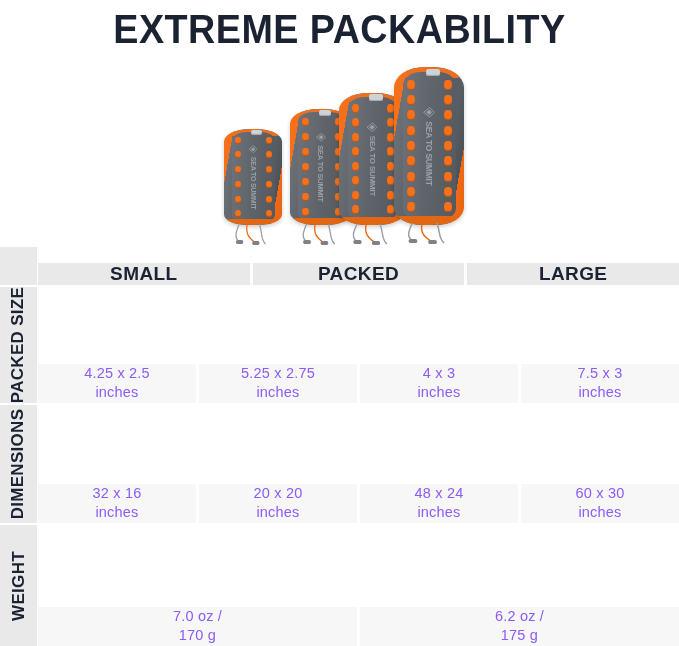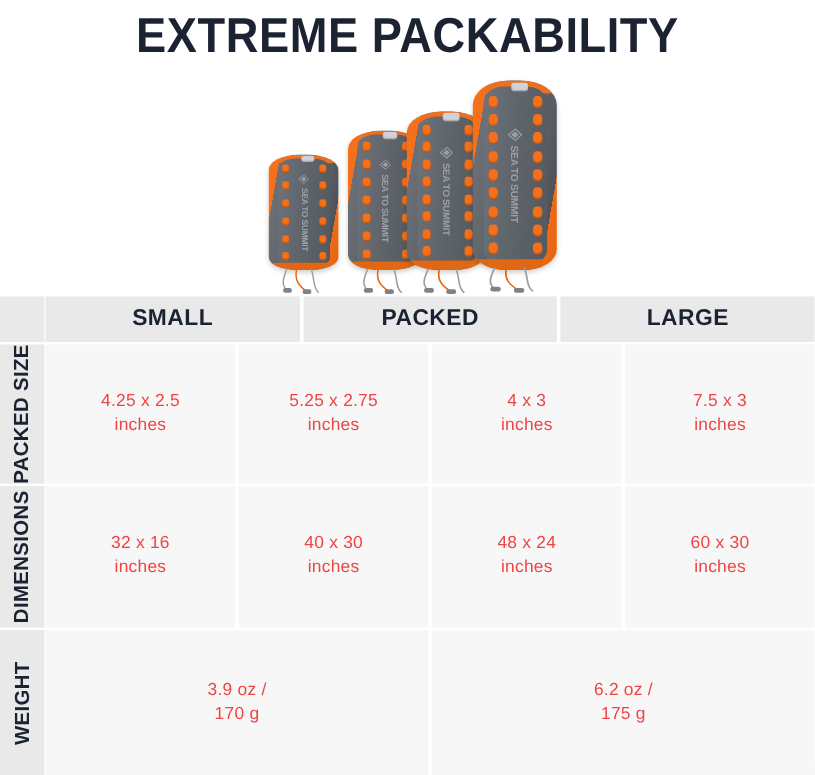--- a/index.html
+++ b/index.html
@@ -173,20 +173,21 @@
     font-weight: bold;
     font-size: 17px;
     letter-spacing: 0.3px;
     color: #1b2333;
   }
   .row-cells {
     flex: 1;
     display: flex;
     gap: 3px;
     padding-left: 1px;
+    align-items: flex-end;
   }
   .cell {
     flex: 1;
     display: flex;
     flex-direction: column;
     align-items: center;
     justify-content: center;
     text-align: center;
   }
 
@@ -201,21 +202,21 @@
     letter-spacing: 0.4px;
     color: #1b2333;
   }
 
   
   .data-row .cell {
     background: #f7f7f7;
     font-family: "Liberation Sans Narrow", "Liberation Sans", sans-serif;
     font-size: 14.5px;
     line-height: 1.35;
-    color: #ef4444;
+    color: #8b5cf6;
     letter-spacing: 0.2px;
   }
   .row-packed { top: 40px;  height: 116px; }
   .row-dims   { top: 158px; height: 118px; }
   .row-weight { top: 278px; height: 121px; }
 </style>
 </head>
 <body>
 
 <div class="hero-title">EXTREME PACKABILITY</div>
@@ -437,41 +438,41 @@
   <div class="table-row data-row row-dims">
     <div class="row-label-cell">
       <span class="row-label-text">DIMENSIONS</span>
     </div>
     <div class="row-cells">
       <div class="cell">
         <span>32 x 16</span>
         <span>inches</span>
       </div>
       <div class="cell">
-        <span>40 x 30</span>
+        <span>20 x 20</span>
         <span>inches</span>
       </div>
       <div class="cell">
         <span>48 x 24</span>
         <span>inches</span>
       </div>
       <div class="cell">
         <span>60 x 30</span>
         <span>inches</span>
       </div>
     </div>
   </div>
 
   <div class="table-row data-row row-weight">
     <div class="row-label-cell">
       <span class="row-label-text">WEIGHT</span>
     </div>
     <div class="row-cells">
       <div class="cell">
-        <span>3.9 oz /</span>
+        <span>7.0 oz /</span>
         <span>170 g</span>
       </div>
       <div class="cell">
         <span>6.2 oz /</span>
         <span>175 g</span>
       </div>
     </div>
   </div>
 
 </div>

